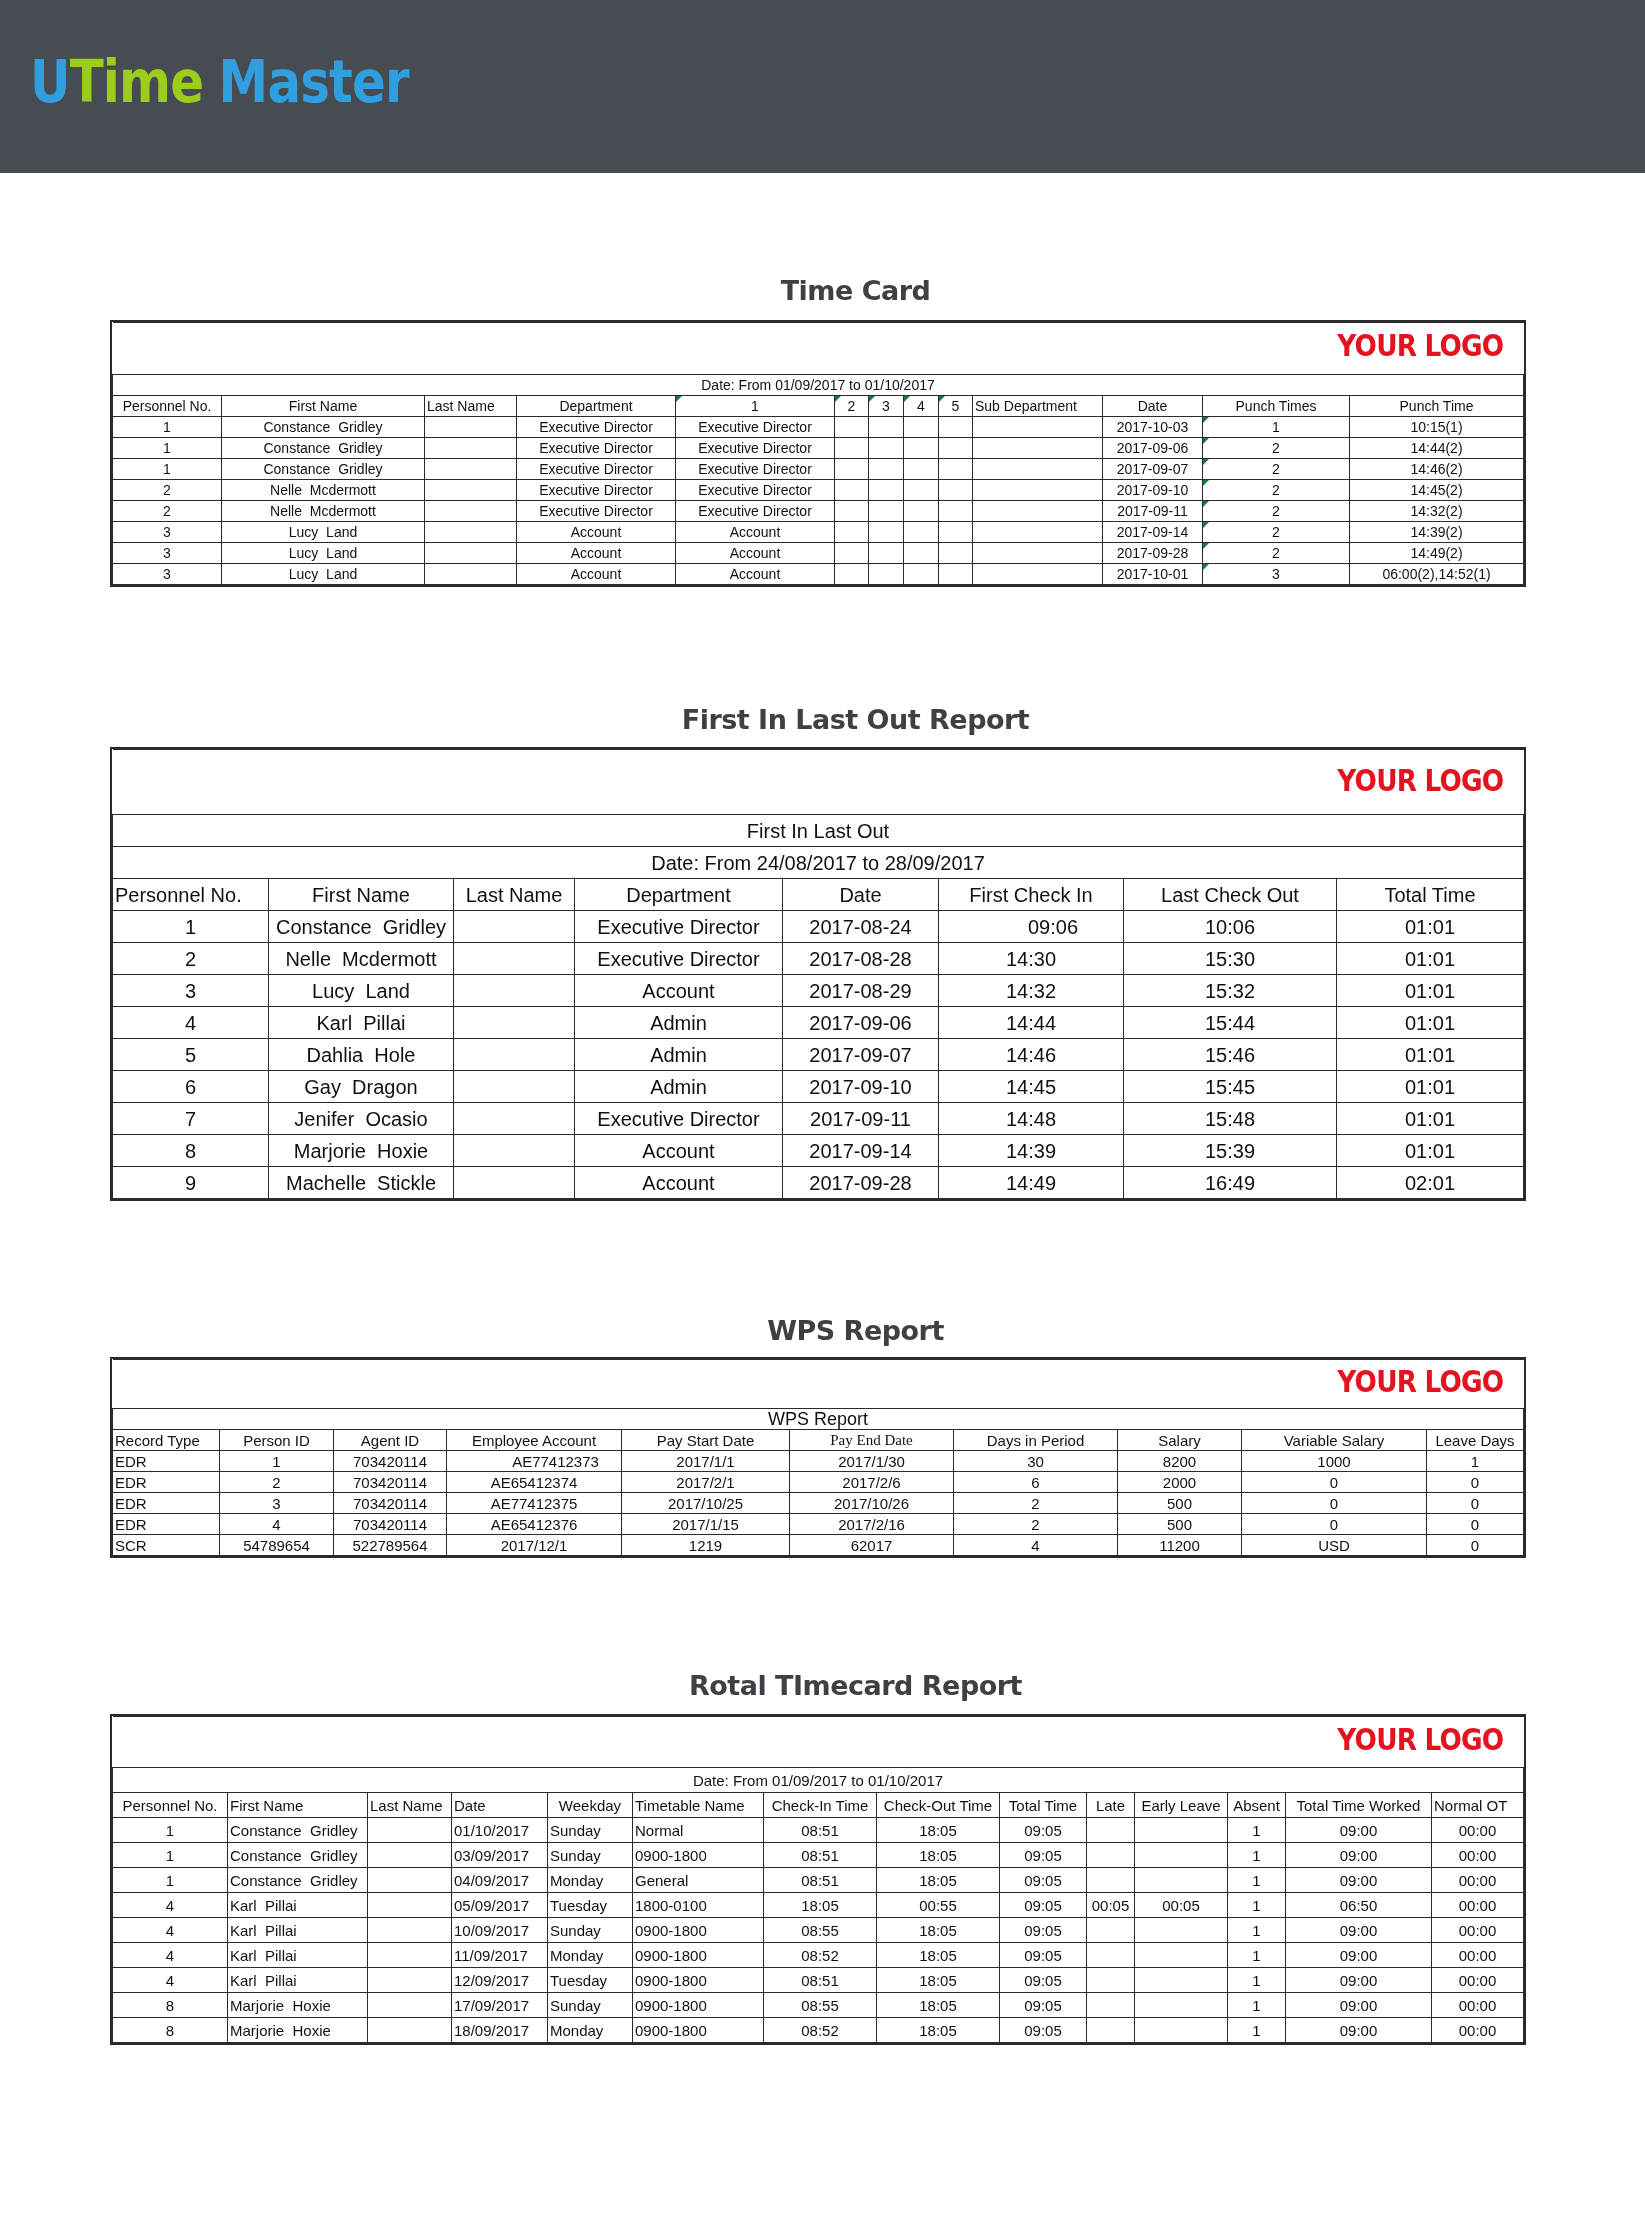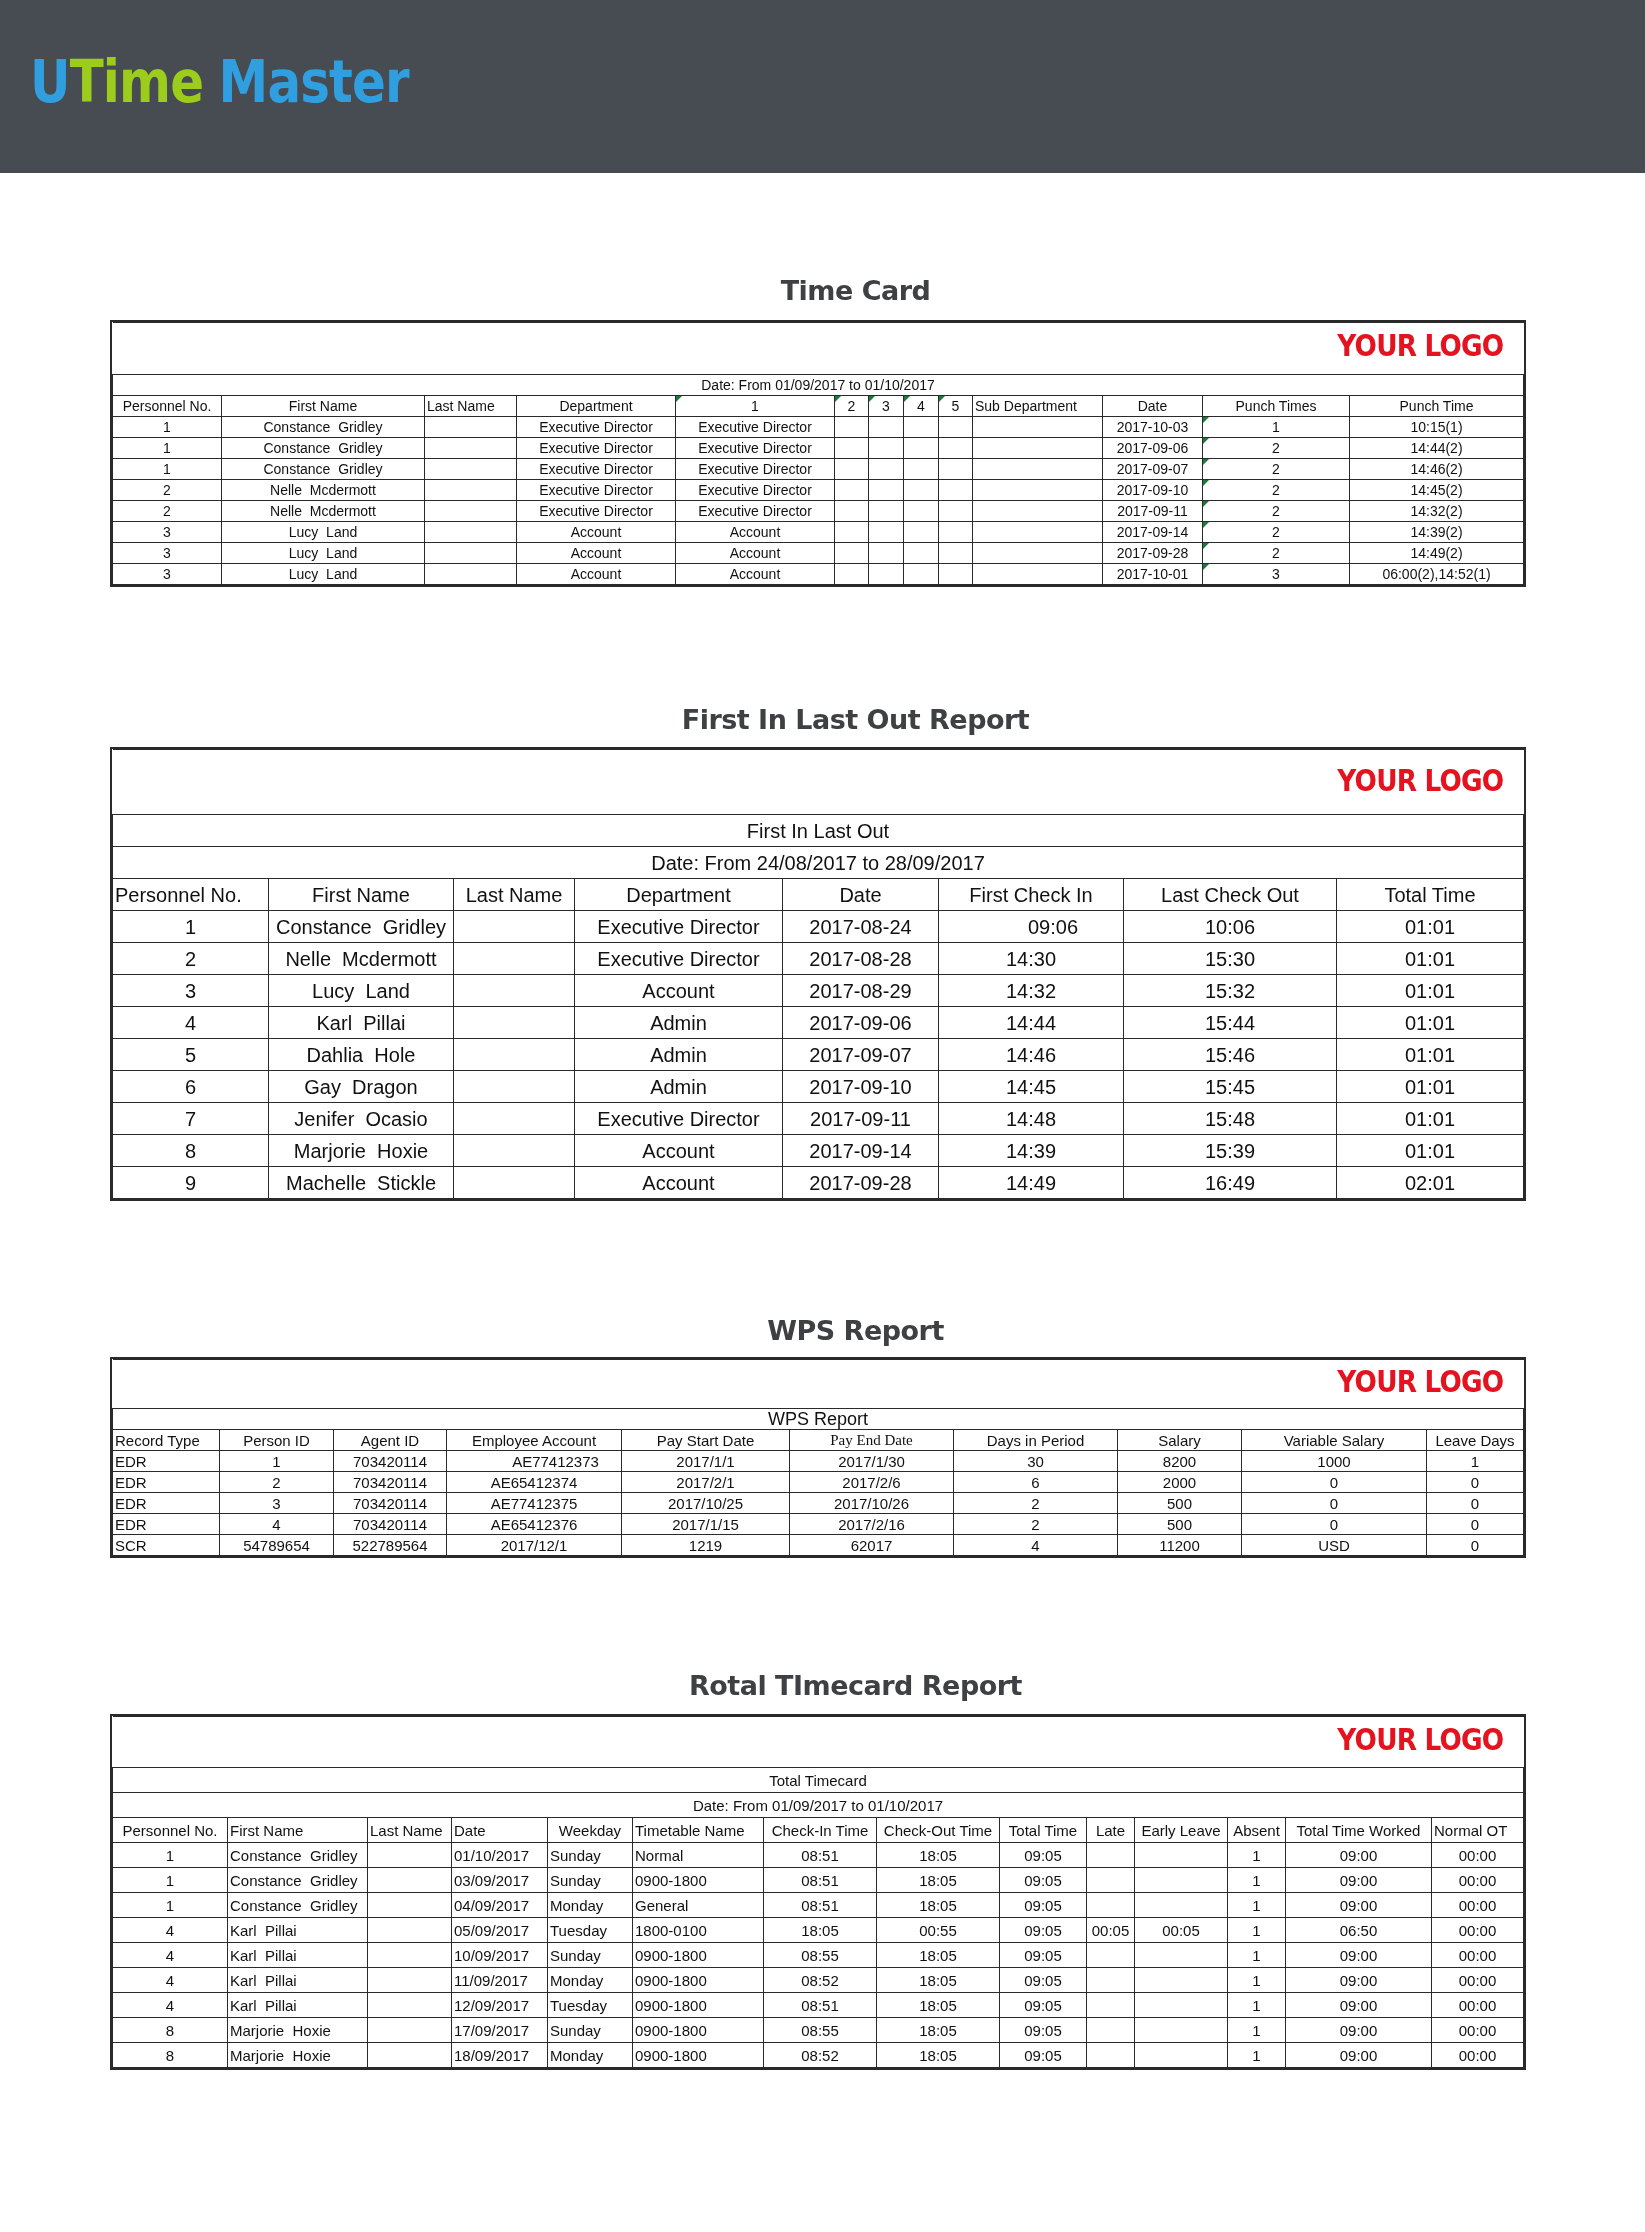--- a/index.html
+++ b/index.html
@@ -468,23 +468,20 @@
       <col style="width:93px">
         <col style="width:58px">
         <col style="width:146px">
         <col>
     </colgroup>
     <tbody>
         <tr class="logo-row">
           <td colspan="14" style="white-space: pre;"><span class="logo">YOUR LOGO</span></td>
         </tr>
     <tr>
-          <td colspan="14" style="white-space: pre;">Total Timecard</td>
-        </tr>
-    <tr>
           <td colspan="14" style="white-space: pre;">Date: From 01/09/2017 to 01/10/2017</td>
         </tr>
     <tr>
       <td style="white-space: pre;">Personnel No.</td>
       <td class="left" style="white-space: pre;">First Name</td>
       <td class="left" style="white-space: pre;">Last Name</td>
       <td class="left" style="white-space: pre;">Date</td>
       <td style="white-space: pre;">Weekday</td>
       <td class="left" style="white-space: pre;">Timetable Name</td>
       <td style="white-space: pre;">Check-In Time</td>

